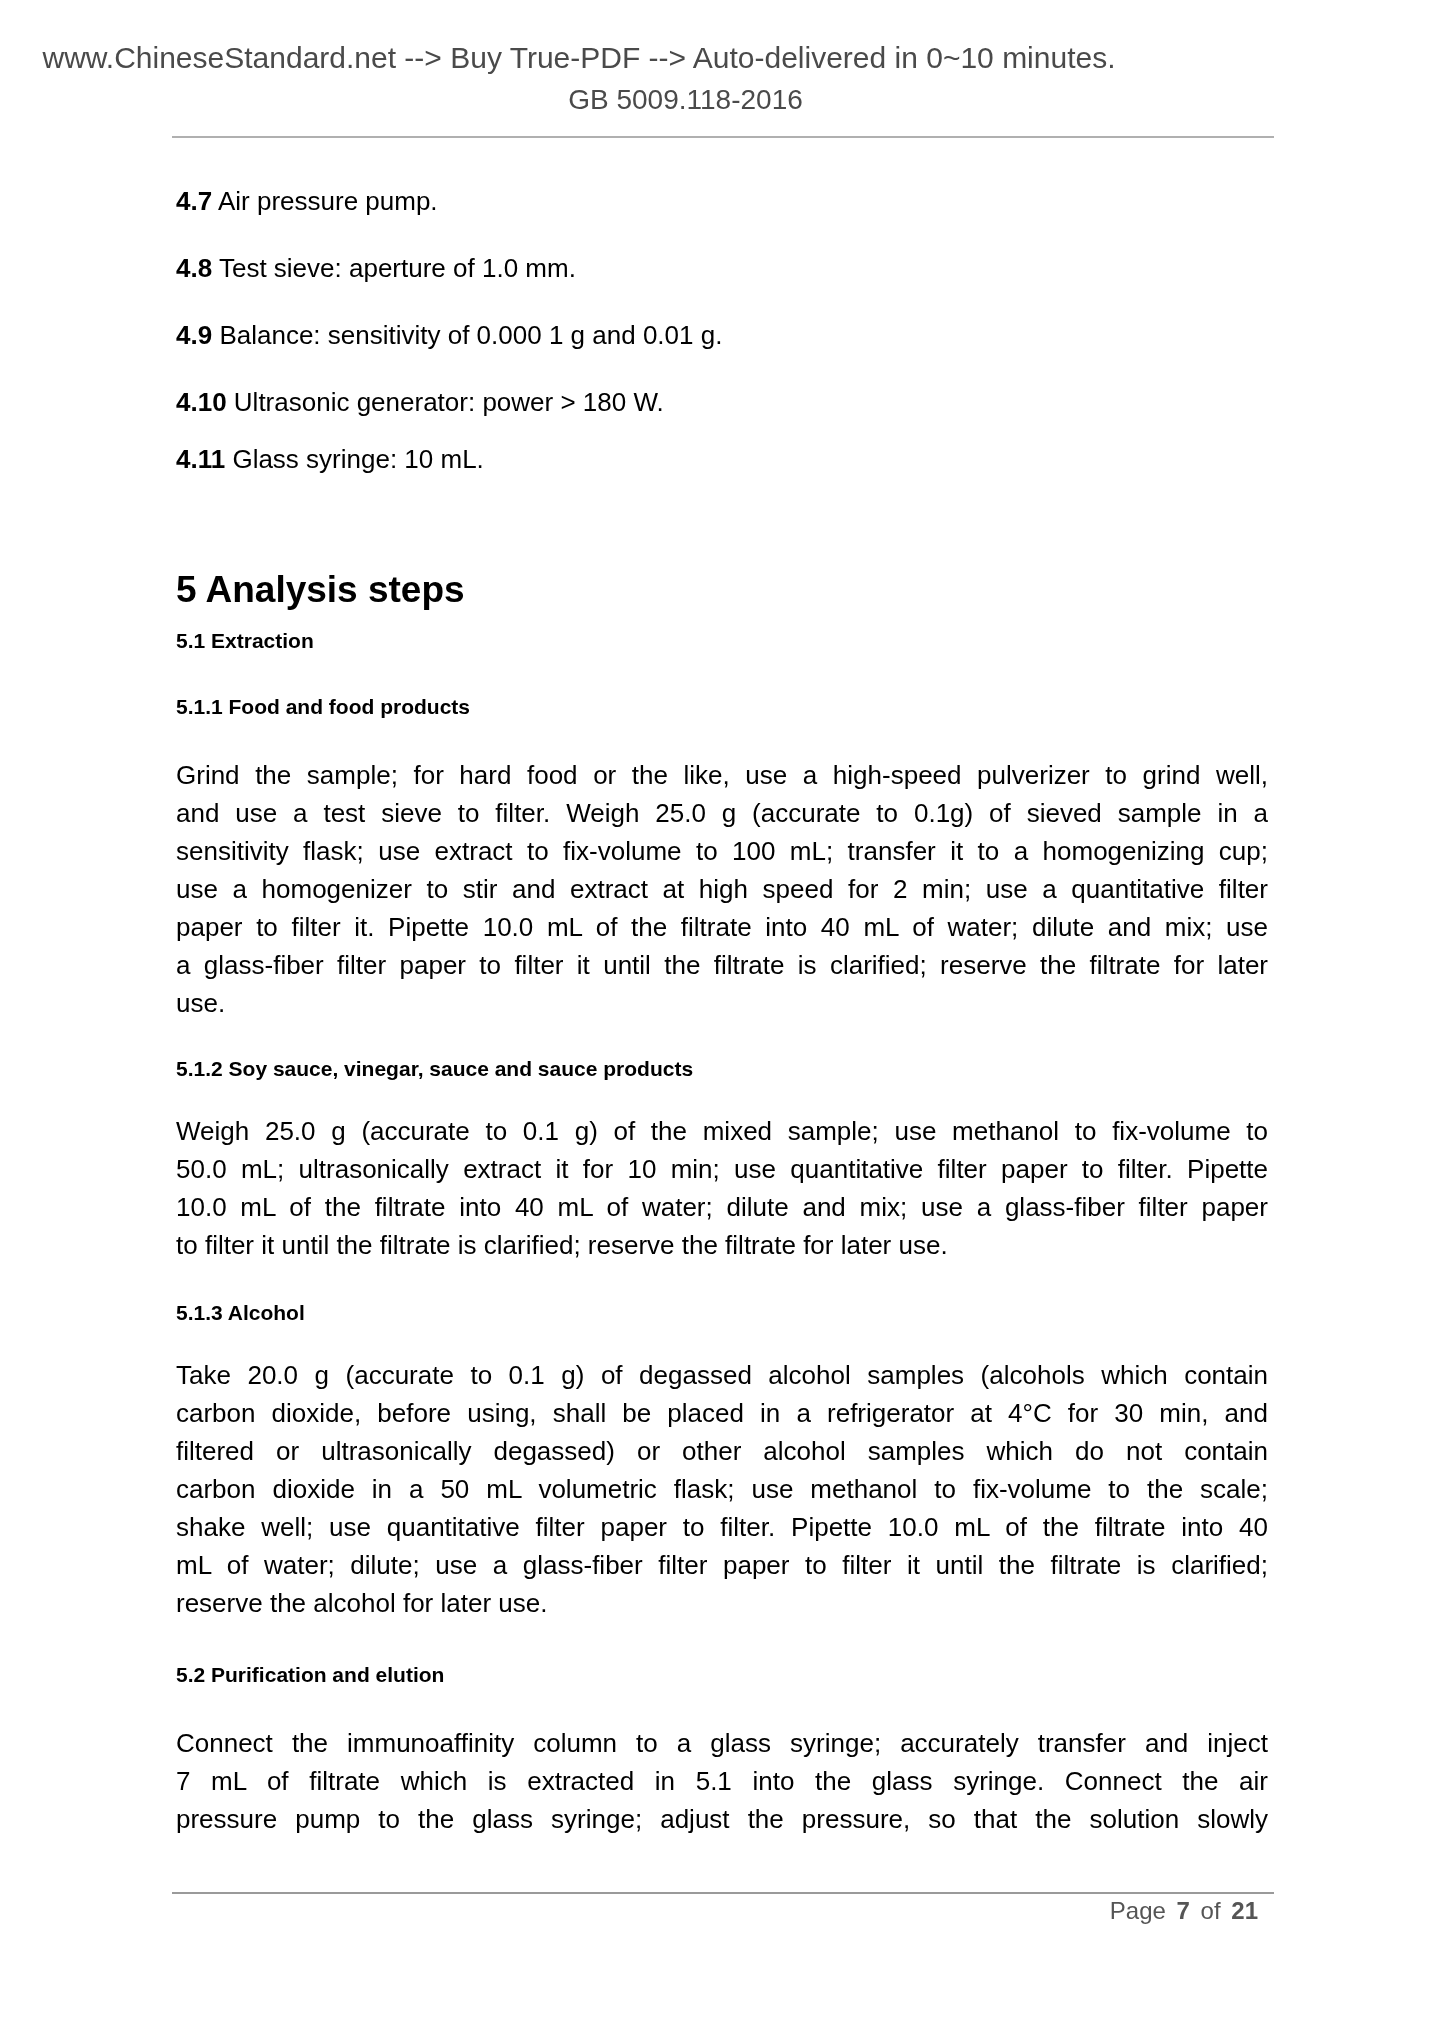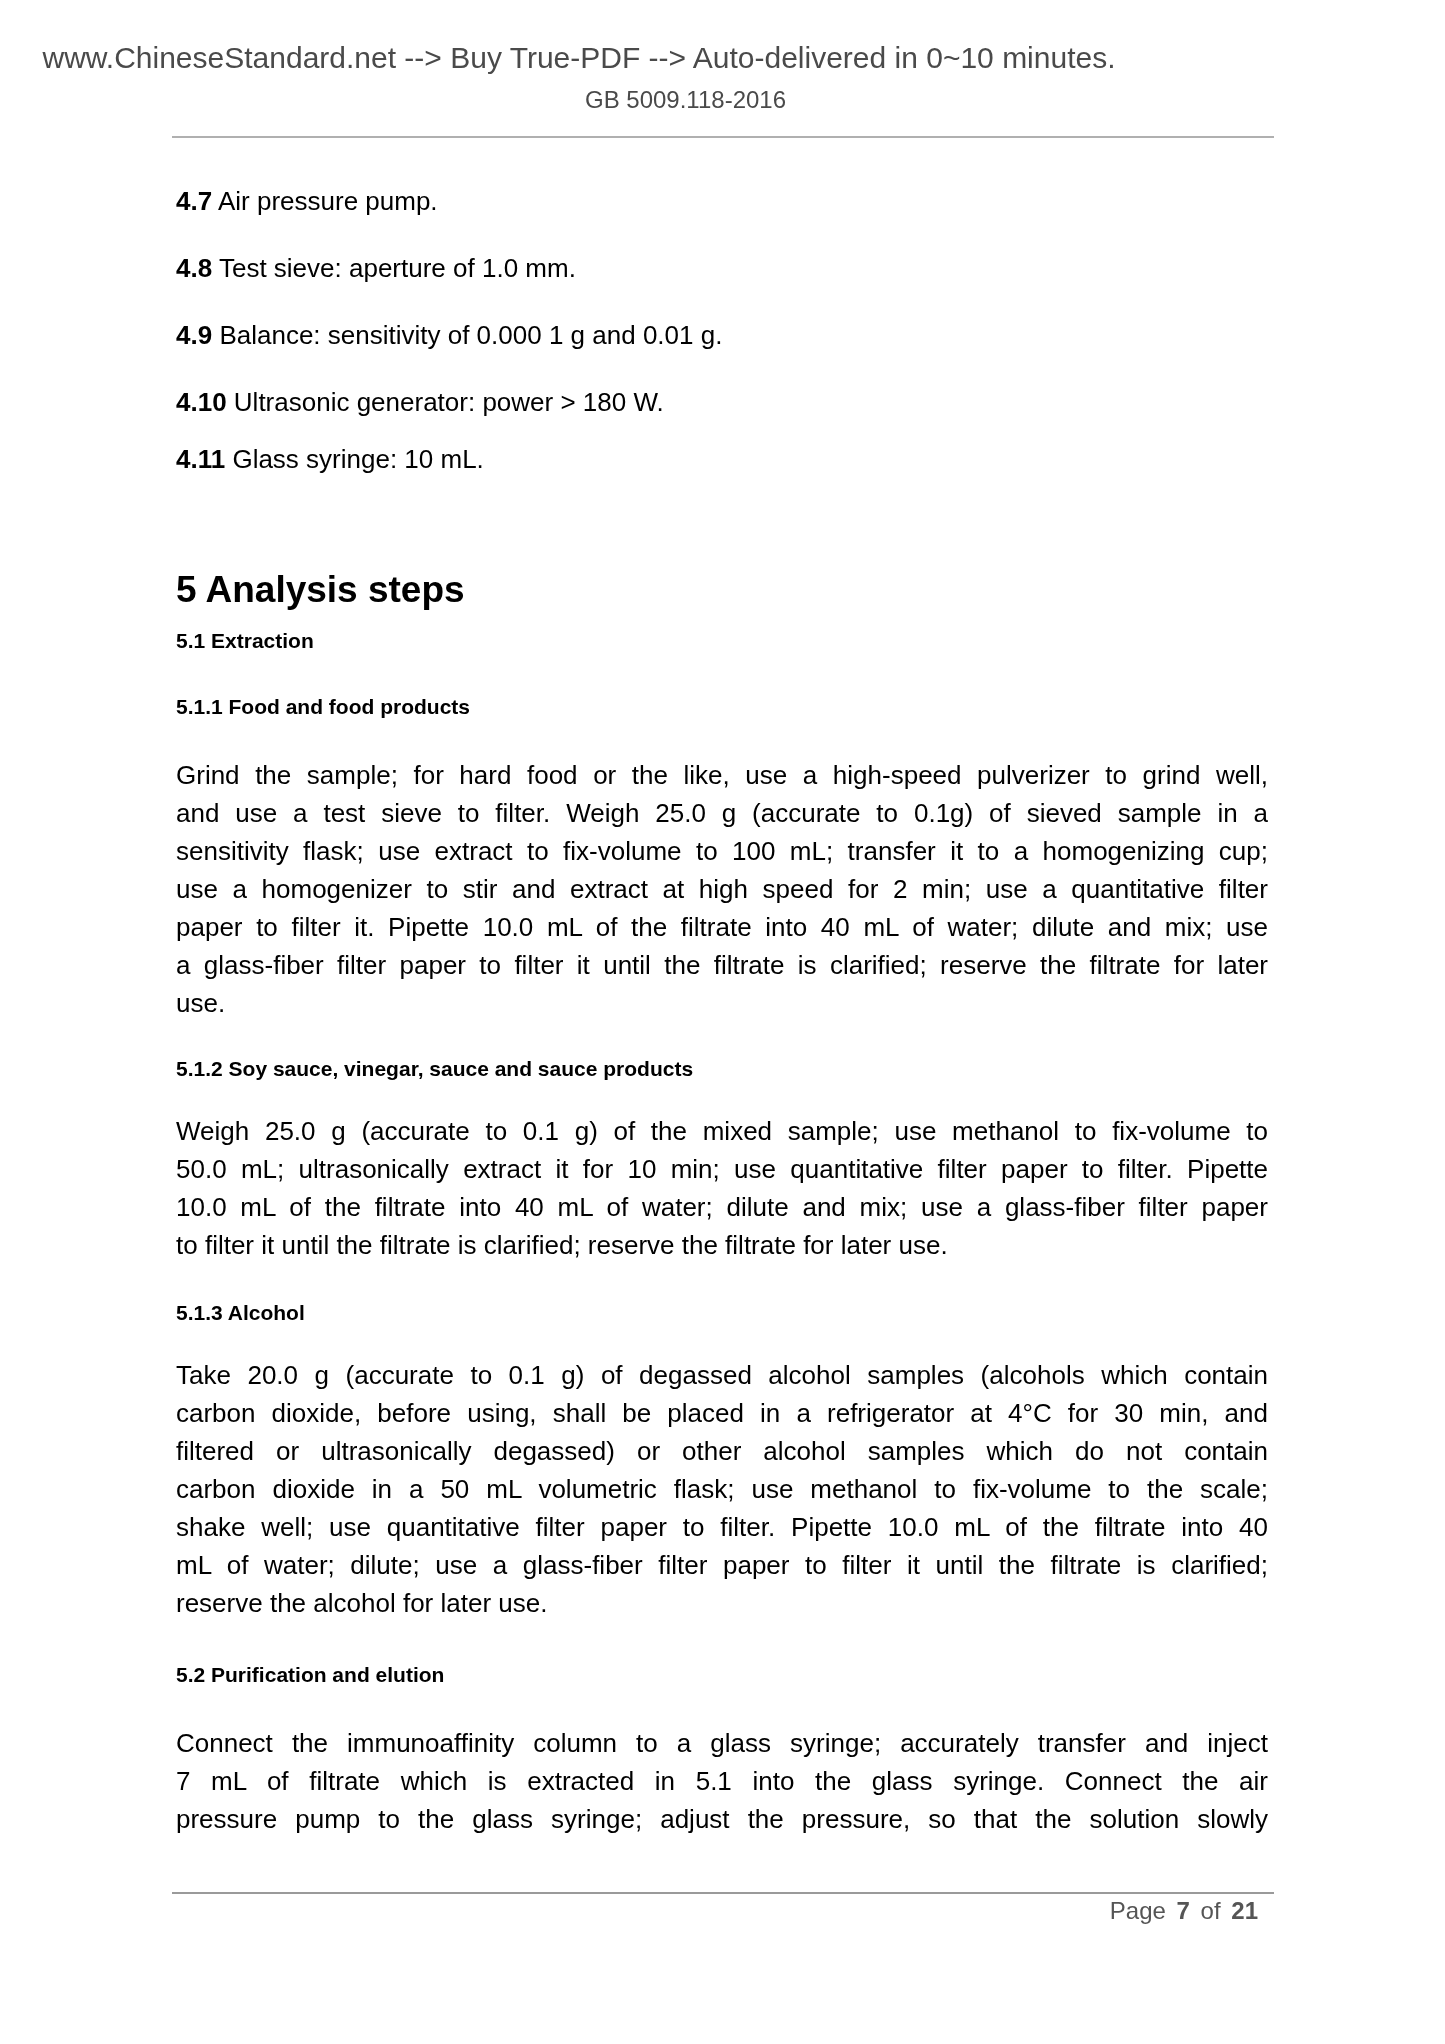--- a/index.html
+++ b/index.html
@@ -1,21 +1,21 @@
 <!DOCTYPE html>
 <html><head>
 <meta charset="utf-8">
 <style>
   html, body { margin:0; padding:0; background:#ffffff; }
   body { width:1445px; height:2044px; position:relative; overflow:hidden;
          font-family:"Liberation Sans", sans-serif; color:#000; }
   .hdr-title { position:absolute; left:0; width:1158px; top:40px; text-align:center;
                font-size:30px; color:#4a4a4a; line-height:36px; white-space:nowrap; }
   .hdr-sub { position:absolute; left:0; width:1371px; top:86px; text-align:center;
-             font-size:24px; color:#4a4a4a; line-height:28px; }
+             font-size:28px; color:#4a4a4a; line-height:28px; }
   .rule { position:absolute; left:172px; width:1102px; height:2px; background:#b0b0b0; }
   .rule.top { top:136px; }
   .rule.bottom { top:1892px; background:#9a9a9a; }
   .ln { position:absolute; left:176px; width:1092px; font-size:26px; line-height:30px; white-space:nowrap; }
   .ln b { font-weight:bold; }
   .h1 { font-size:37px; font-weight:bold; line-height:44px;margin-top:36px; }
   .h2 { font-weight:bold; font-size:21px; }
   .jl { text-align:justify; text-align-last:justify; white-space:normal; }
   .footer { position:absolute; top:1896px; left:188px; width:1070px; height:30px;
             font-size:24px; color:#555; line-height:30px; }

